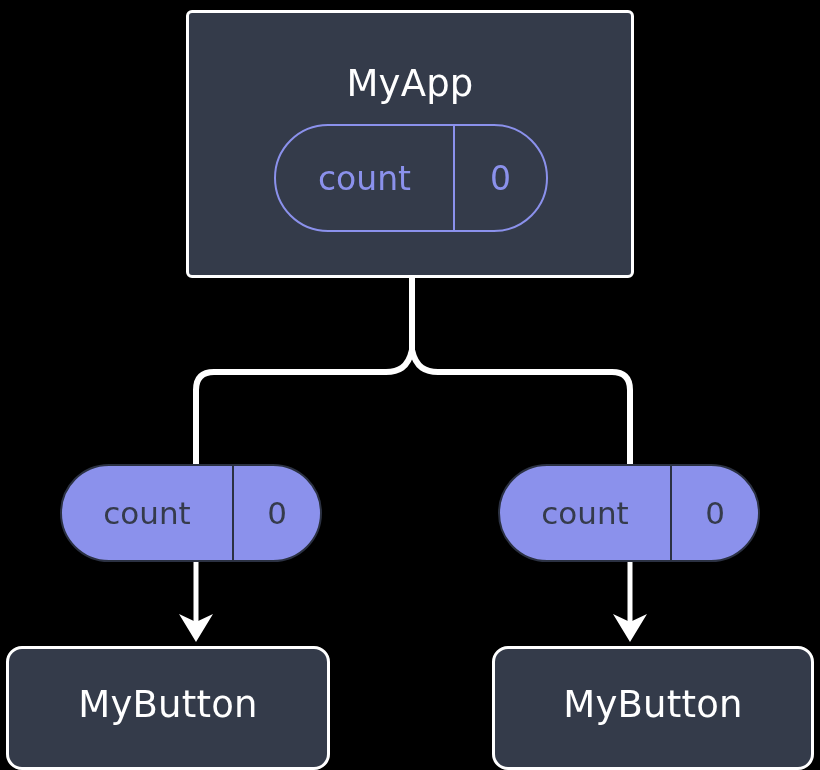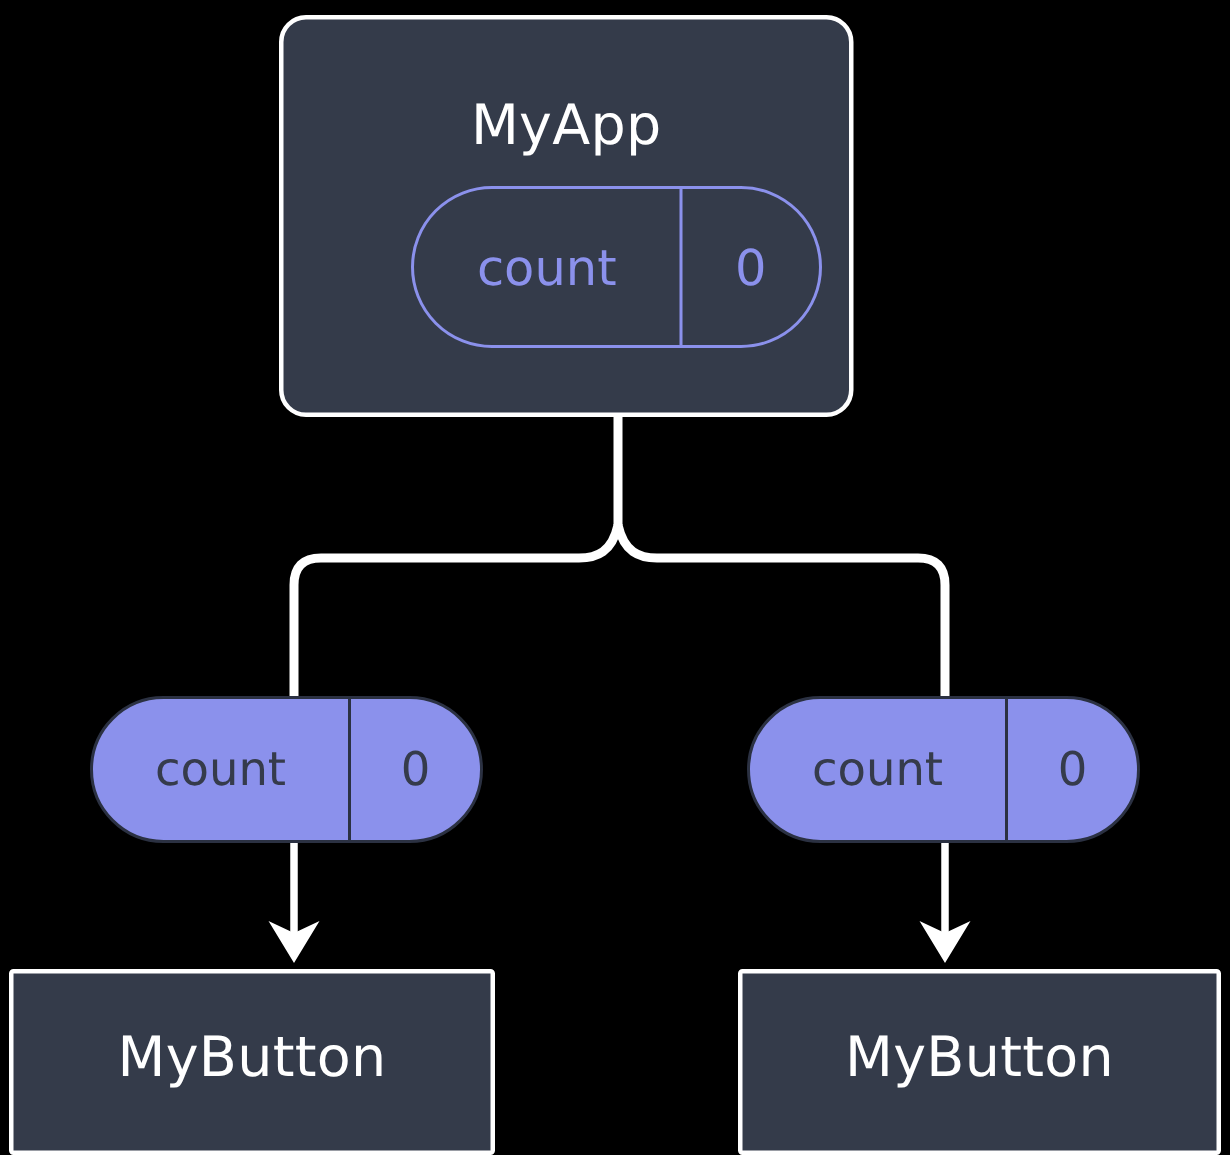--- a/index.html
+++ b/index.html
@@ -28,31 +28,31 @@
     height: 770px;
     pointer-events: none;
   }
 
   
   .widget-box {
     position: absolute;
     box-sizing: border-box;
     background: #343b4a;
     border: 3px solid #ffffff;
-    border-radius: 3px;
+    border-radius: 16px;
     display: flex;
     flex-direction: column;
     align-items: center;
   }
   .widget-box.root {
     left: 186px;
     top: 10px;
-    width: 383px;
+    width: 448px;
     height: 268px;
-    border-radius: 18px;
+    border-radius: 6px;
   }
   .widget-box.leaf-left {
     left: 6px;
     top: 646px;
     width: 324px;
     height: 124px;
   }
   .widget-box.leaf-right {
     left: 492px;
     top: 646px;

